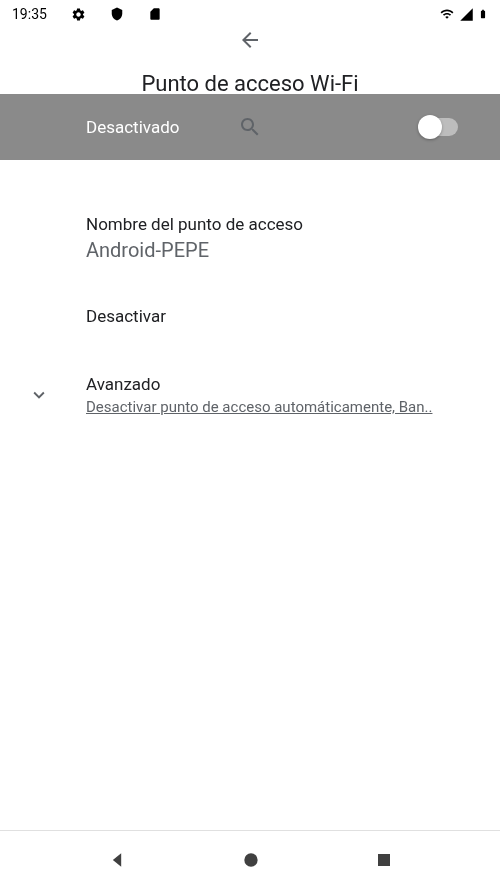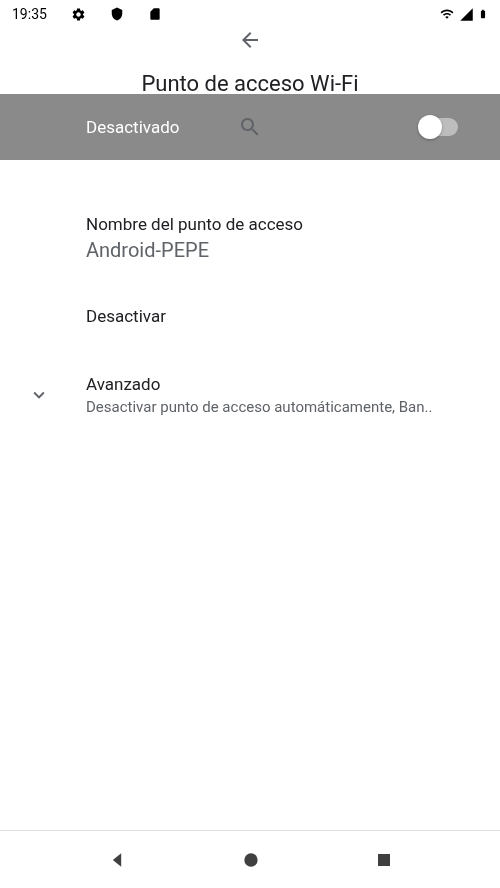--- a/index.html
+++ b/index.html
@@ -131,20 +131,21 @@
       position: absolute;
       left: 28px;
       top: 32px;
     }
     .advanced-subtitle {
       font-size: 15px;
       color: #5f6368;
       white-space: nowrap;
       overflow: hidden;
       text-overflow: ellipsis;
+      text-decoration: underline;
     }
     .nav-bar {
       position: absolute;
       bottom: 0;
       left: 0;
       right: 0;
       height: 58px;
       border-top: 1px solid #e0e0e0;
       display: flex;
       align-items: center;

